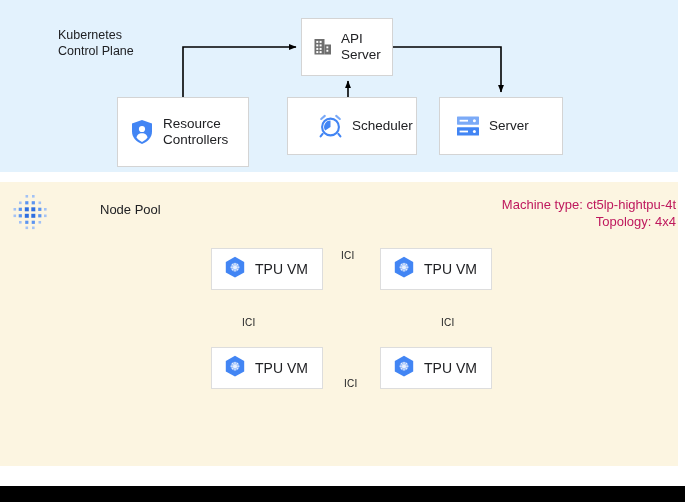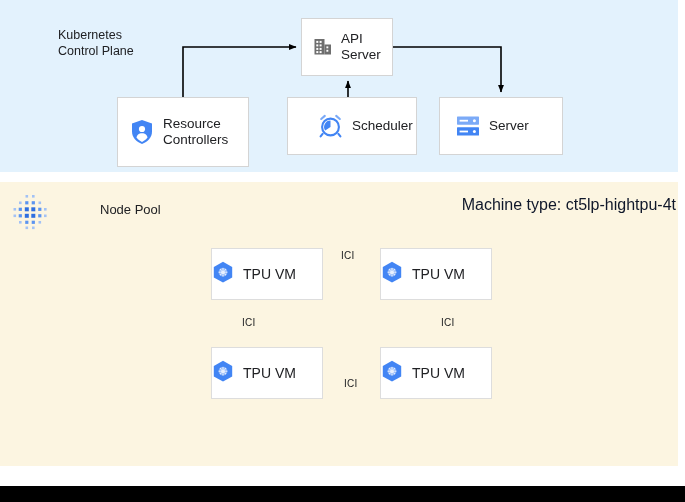--- a/index.html
+++ b/index.html
@@ -26,21 +26,21 @@
   
   .section-label{
     position:absolute;font-size:12.5px;line-height:16px;
     color:#202124;white-space:pre-line;
   }
   #control-plane-label{left:24px;top:27px;width:130px;margin-left:34px;}
   #node-pool-label{left:64px;top:202px;font-size:13px;margin-left:36px;}
 
   #machine-meta{
     position:absolute;right:9px;top:196px;text-align:right;
-    font-size:16px;line-height:17px;color:#0f172a;
+    font-size:13px;line-height:17px;color:#be185d;
   }
   #machine-meta div{white-space:nowrap;}
 
   
   .node-box{
     position:absolute;background:#ffffff;border:1px solid #d4d4d4;
     display:flex;align-items:center;box-sizing:border-box;
   }
   .node-box .label{
     font-size:13.5px;line-height:16px;color:#202124;white-space:pre-line;
@@ -53,22 +53,22 @@
   #box-resource-controllers{left:117px;top:97px;width:132px;height:70px;padding-left:12px;}
   #box-resource-controllers .ico{margin-right:9px;}
   #box-scheduler{left:287px;top:97px;width:130px;height:58px;padding-left:30px;}
   #box-scheduler .ico{margin-right:9px;}
   #box-storage{left:439px;top:97px;width:124px;height:58px;padding-left:16px;}
   #box-storage .ico{margin-right:9px;}
 
   
   .tpu-box{
     position:absolute;background:#ffffff;border:1px solid #dddddd;
-    width:112px;height:52px;display:flex;align-items:center;
-    box-sizing:border-box;
+    width:112px;height:42px;display:flex;align-items:center;
+    padding-left:12px;box-sizing:border-box;
   }
   .tpu-box .ico{margin-right:9px;}
   .tpu-box .label{font-size:14px;}
   #tpu-0{left:211px;top:248px;}
   #tpu-1{left:380px;top:248px;}
   #tpu-2{left:211px;top:347px;}
   #tpu-3{left:380px;top:347px;}
 
   
   #wires{position:absolute;left:0;top:0;width:685px;height:502px;pointer-events:none;}
@@ -211,20 +211,21 @@
       <rect x="11.8" y="19.8" width="4.0" height="4.0"></rect>
       <rect x="18.3" y="19.8" width="4.0" height="4.0"></rect>
     </g>
   </svg>
 </div>
 
 <div class="section-label" id="node-pool-label">Node Pool</div>
 
 <div id="machine-meta">
   <div>Machine type: ct5lp-hightpu-4t</div>
+  <div>Topology: 4x4</div>
 </div>
 
 <div class="tpu-box" id="tpu-0">
   <span class="ico">
     <svg width="22" height="23" viewBox="0 0 22 23">
       <path d="M11 0.8 L20.2 6.0 V16.4 L11 21.6 L1.8 16.4 V6.0 Z" fill="#4285f4"></path>
       <circle cx="11" cy="11.2" r="4.4" fill="#8cb4f8"></circle>
       <circle cx="11" cy="11.2" r="2.0" fill="#e8f0fe"></circle>
       <g stroke="#e8f0fe" stroke-width="1.1">
         <path d="M11 6.9 L11 9.0"></path>

